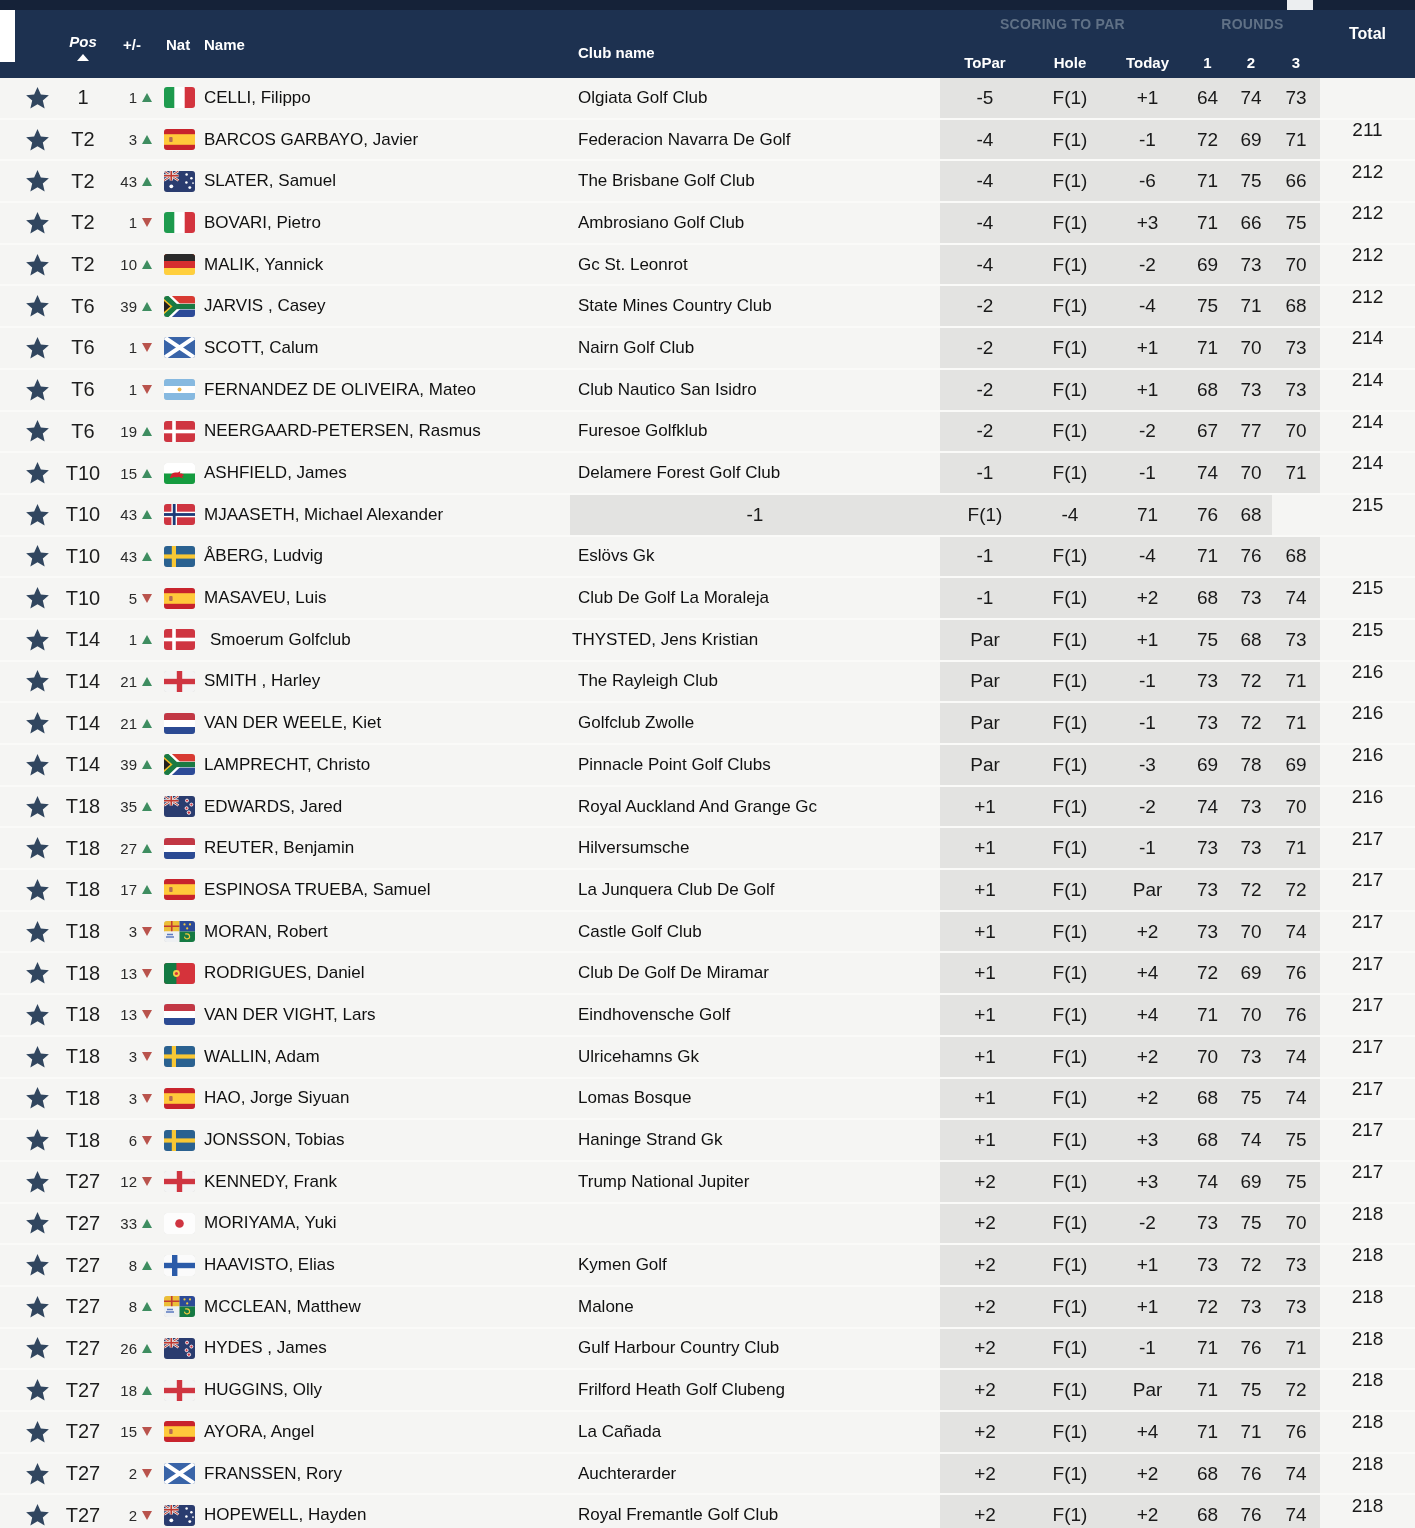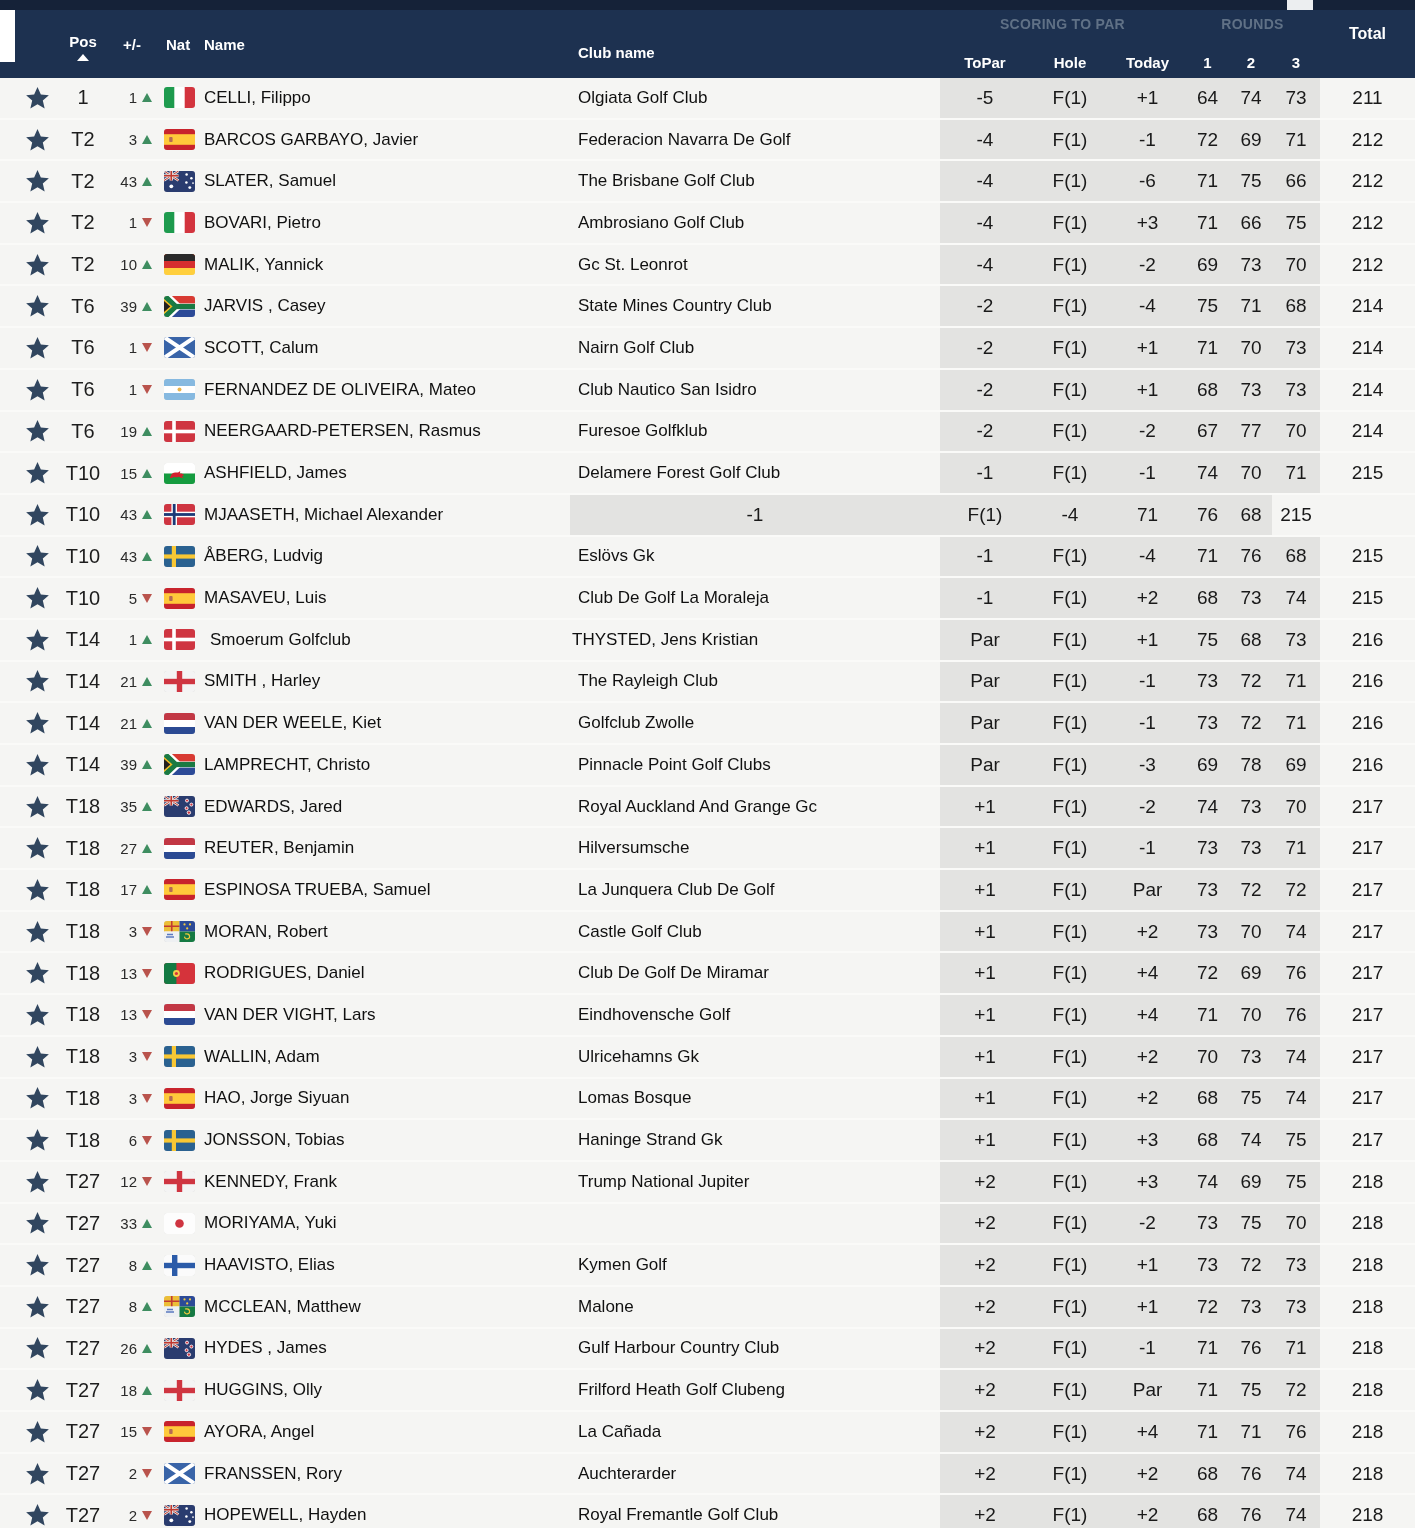--- a/index.html
+++ b/index.html
@@ -21,21 +21,21 @@
   .notch { position:absolute; left:0; top:0; width:15px; height:52px; background:#fff; z-index:4; }
   .header-grid { display:grid; grid-template-columns:var(--cols); height:100%; }
   .hc { display:flex; align-items:center; justify-content:center;
         color:var(--header-text,#ffffff); font-weight:bold; font-size:15px; }
   .hc-left  { justify-content:flex-start; }
   .hc-nat   { padding-left:8px; }
   .hc-name  { padding-left:2px; }
   .hc-club  { padding-left:8px;margin-top:16px; }
   .hc-sub   { align-items:flex-end; padding-bottom:7px; }
   .hc-total { padding-bottom:20px; font-size:16px; }
-  .pos-stack { display:flex; flex-direction:column; align-items:center; gap:4px; padding-top:6px; cursor:pointer; }
+  .pos-stack { display:flex; flex-direction:column; align-items:center; gap:4px; padding-top:6px; cursor:pointer;font-style:italic; }
   .sort-tri { width:0; height:0; border-left:6px solid transparent;
               border-right:6px solid transparent; border-bottom:7px solid #fff; }
   .group-label { position:absolute; top:6px; text-align:center; font-weight:bold;
                  font-size:14px; letter-spacing:.3px; color:var(--group-label,#607186); }
   .gl-scoring { left:940px; width:245px; }
   .gl-rounds  { left:1185px; width:135px; }
 
   
   .row { display:grid; grid-template-columns:var(--cols); height:41.7px;
          background:var(--row-bg,#f5f5f3);
@@ -51,21 +51,21 @@
   .tri-up   { border-bottom:9px solid var(--up-arrow,#3e8d60); }
   .tri-down { border-top:9px solid var(--down-arrow,#b9534c); }
   .c-nat   { justify-content:flex-start; padding-left:6px; }
   .flag    { display:inline-block; width:31px; height:21px; border-radius:3px;
              overflow:hidden; box-shadow:inset 0 0 0 1px rgba(0,0,0,.14); }
   .flag svg { display:block; }
   .c-name, .c-club { justify-content:flex-start; font-size:17px; color:#101010; }
   .c-name  { padding-left:2px; }
   .c-club  { padding-left:8px; }
   .c-score { background:var(--scoring-bg,#e3e3e1); font-size:19px; color:#191919; }
-  .c-total { font-size:19px; color:#191919; }
+  .c-total { font-size:19px; color:#191919;margin-top:32px; }
   .row.ghost { cursor:default; }
 </style>
 </head>
 <body>
 
 <div class="page">
 
   <div class="strip">
     <div class="strip-gap"></div>
   </div>

